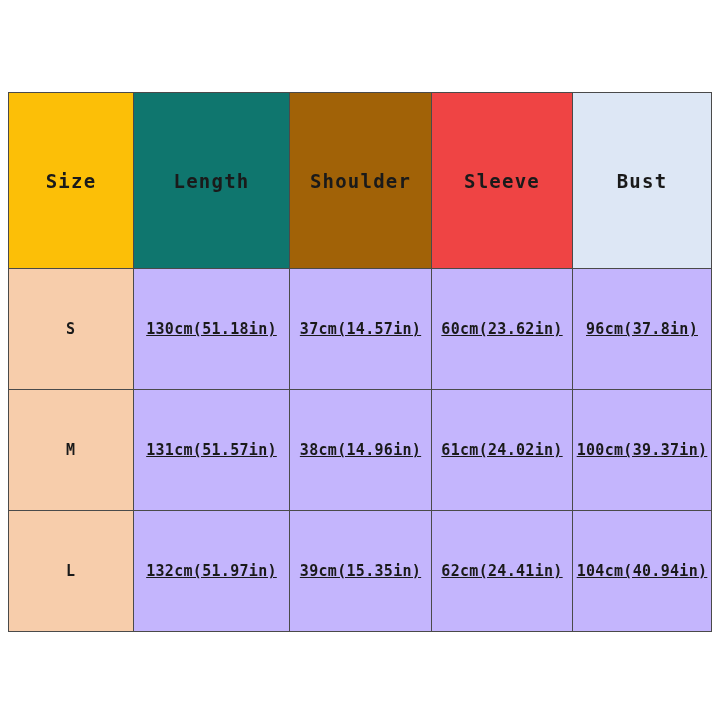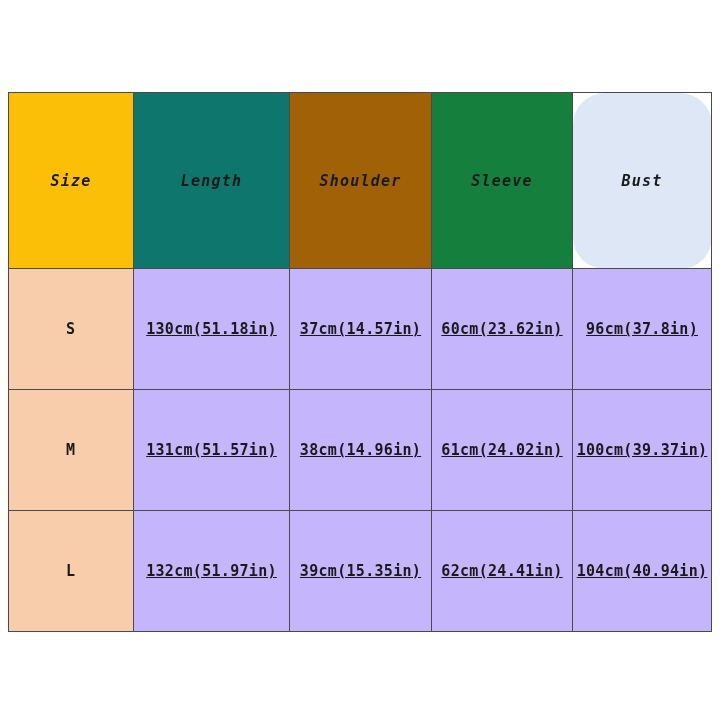--- a/index.html
+++ b/index.html
@@ -42,29 +42,28 @@
   col.c-size     { width: 125px; }
   col.c-length   { width: 156px; }
   col.c-shoulder { width: 142px; }
   col.c-sleeve   { width: 141px; }
   col.c-bust     { width: 139px; }
 
   tr.header-row { height: 122px; }
   tr.data-row   { height: 83.6px; }
 
   td.header-cell {
-    font-size: 15px;
+    font-size: 19px;
     letter-spacing: 1.2px;
-    font-style: italic;
   }
   td.h-size     { background: #fcbf07; }
   td.h-length   { background: #0f766e; }
   td.h-shoulder { background: #a16207; }
-  td.h-sleeve   { background: #15803d; }
-  td.h-bust     { background: #dde7f5; border-radius: 32px; }
+  td.h-sleeve   { background: #ef4444; }
+  td.h-bust     { background: #dde7f5; }
 
   td.size-cell {
     background: #f7cdab;
     font-size: 15px;
     letter-spacing: 1px;
   }
 
   td.measure-cell {
     background: #c4b5fd;
     font-size: 15px;

